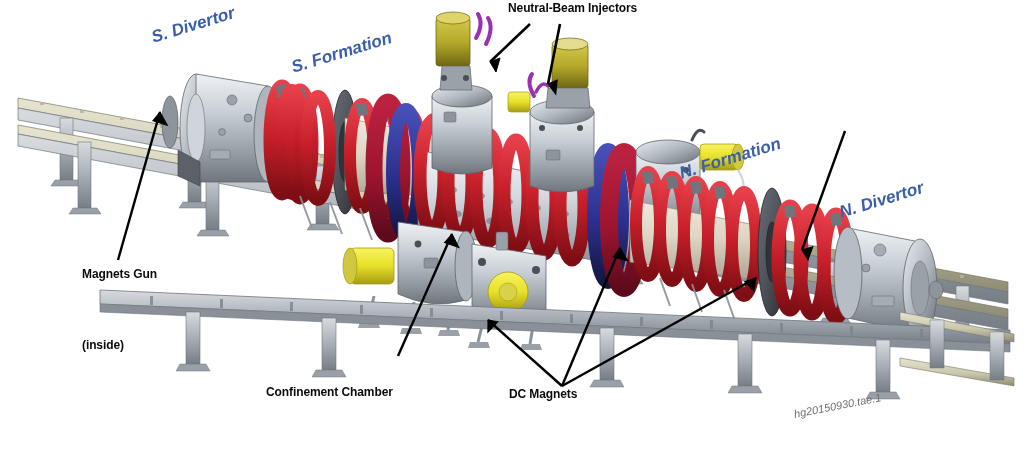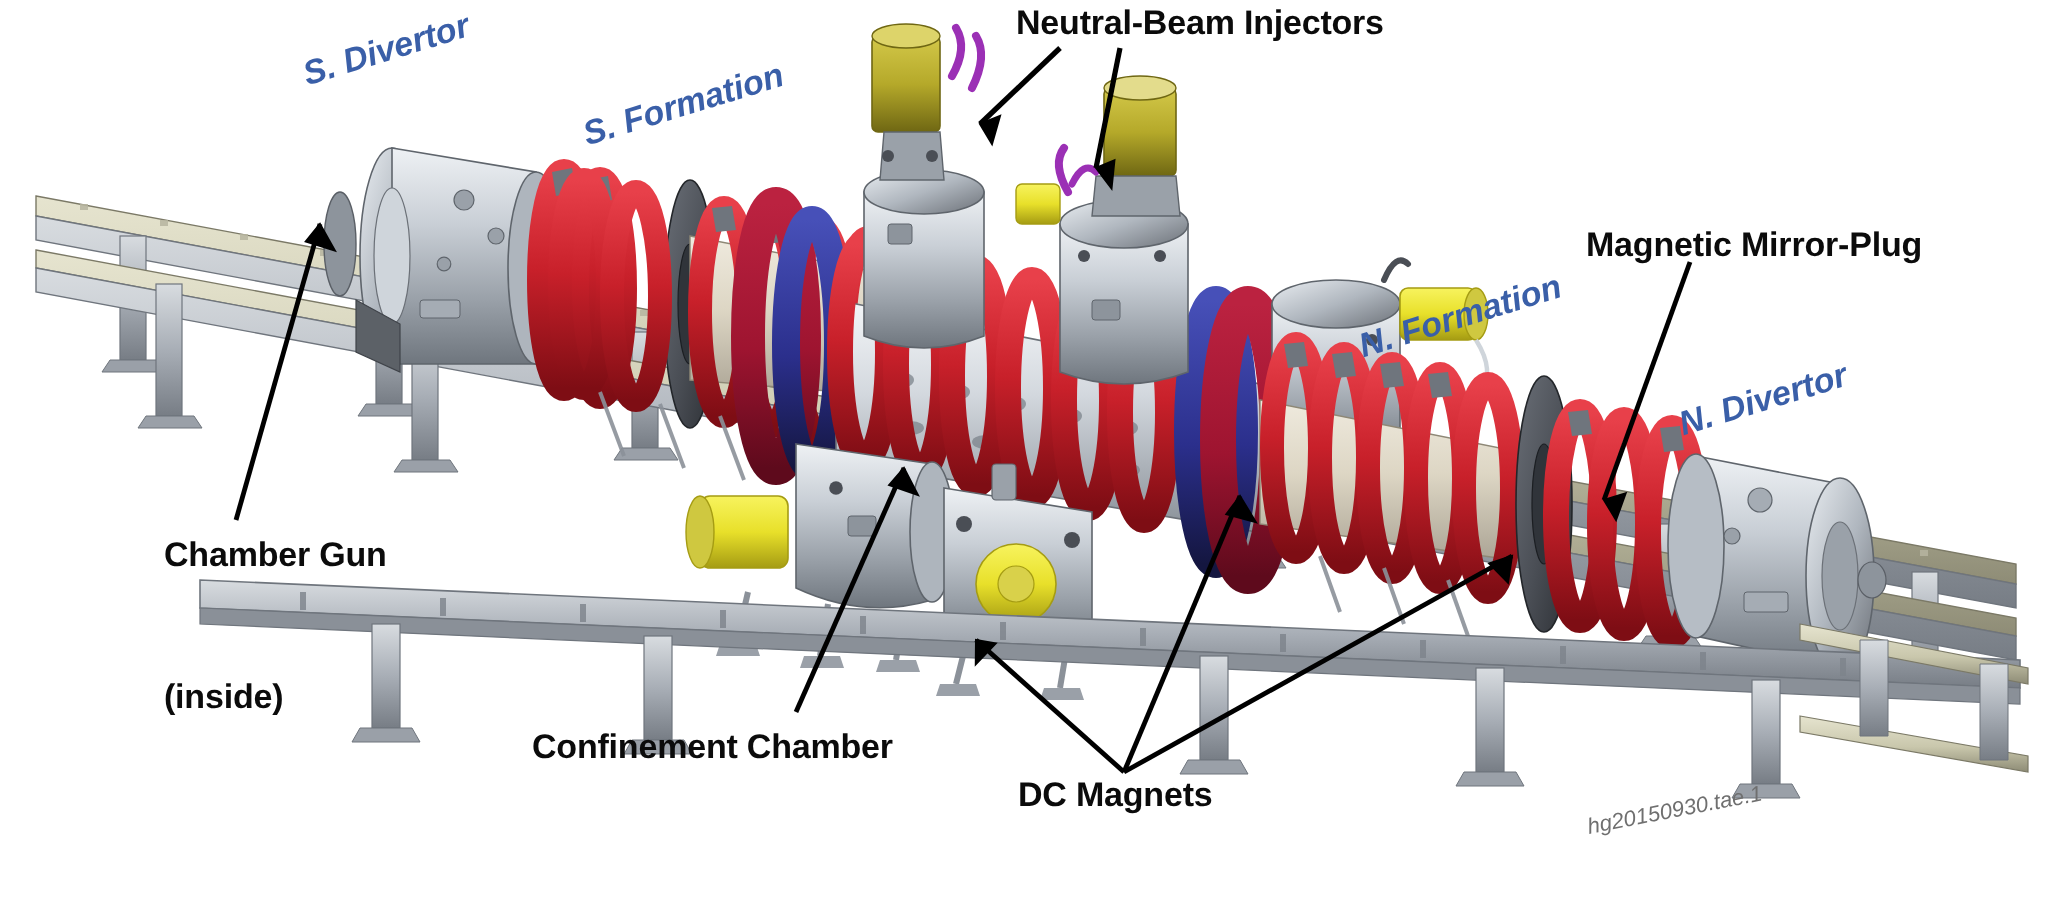--- a/index.html
+++ b/index.html
@@ -11,21 +11,21 @@
     overflow:hidden;
     position:relative;
   }
   #stage{position:absolute;inset:0;width:1024px;height:451px;background:#fff;}
   #art{position:absolute;inset:0;width:1024px;height:451px;}
   #labels{position:absolute;inset:0;width:1024px;height:451px;}
 
   .lbl{position:absolute;white-space:pre;line-height:1.12;}
   .callout{
     font-weight:bold;color:#0b0b0b;
-    font-size:17px;letter-spacing:-0.1px;
+    font-size:12px;letter-spacing:-0.1px;
   }
   .section{
     font-weight:bold;font-style:italic;
     color:#3a5fa8;font-size:17px;
     transform-origin:left center;
   }
   .wmark{
     font-style:italic;color:#6f6f6f;font-size:11px;
     transform-origin:left center;
   }
@@ -472,27 +472,26 @@
         <line x1="562" y1="386" x2="756" y2="278" stroke-width="2.4"></line>
         <polygon points="756,278 744,278 750,290" transform="rotate(-18 756 278)"></polygon>
       </g>
     </g>
   </svg>
 
   <div id="labels">
 
     <div class="lbl callout" style="left:508px;top:2px;">Neutral-Beam Injectors</div>
 
-    <div class="lbl callout" style="left:793px;top:113px;">Magnetic Mirror-Plug</div>
-
-    <div class="lbl callout" style="left:82px;top:268px;">Chamber Gun</div>
+
+    <div class="lbl callout" style="left:82px;top:268px;">Magnets Gun</div>
 
     <div class="lbl callout" style="left:82px;top:291px;margin-top:48px;">(inside)</div>
 
-    <div class="lbl callout" style="left:266px;top:364px;">Confinement Chamber</div>
+    <div class="lbl callout" style="left:266px;top:386px;">Confinement Chamber</div>
 
     <div class="lbl callout" style="left:509px;top:388px;">DC Magnets</div>
 
     <div class="lbl section" style="left:152px;top:28px;transform:rotate(-17deg);">S. Divertor</div>
 
     <div class="lbl section" style="left:292px;top:58px;transform:rotate(-17deg);">S. Formation</div>
 
     <div class="lbl section" style="left:680px;top:164px;transform:rotate(-17deg);">N. Formation</div>
 
     <div class="lbl section" style="left:840px;top:203px;transform:rotate(-17deg);">N. Divertor</div>

